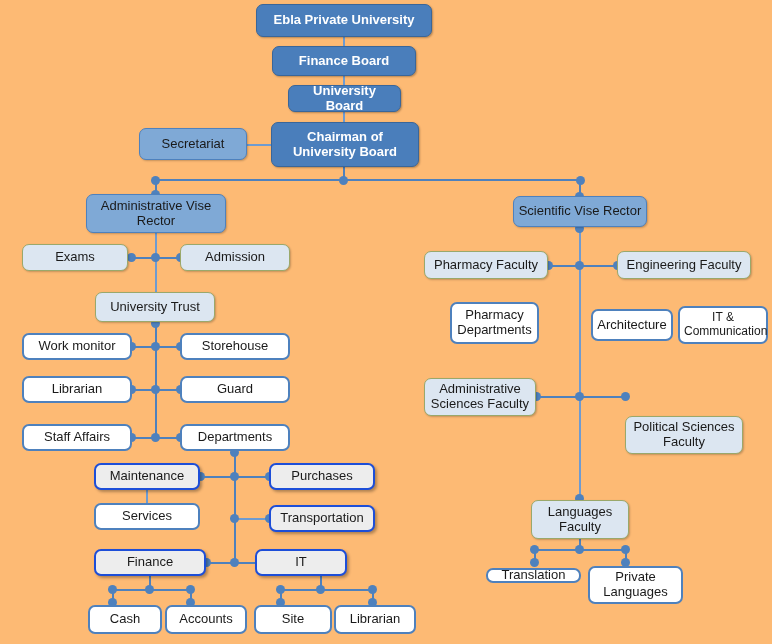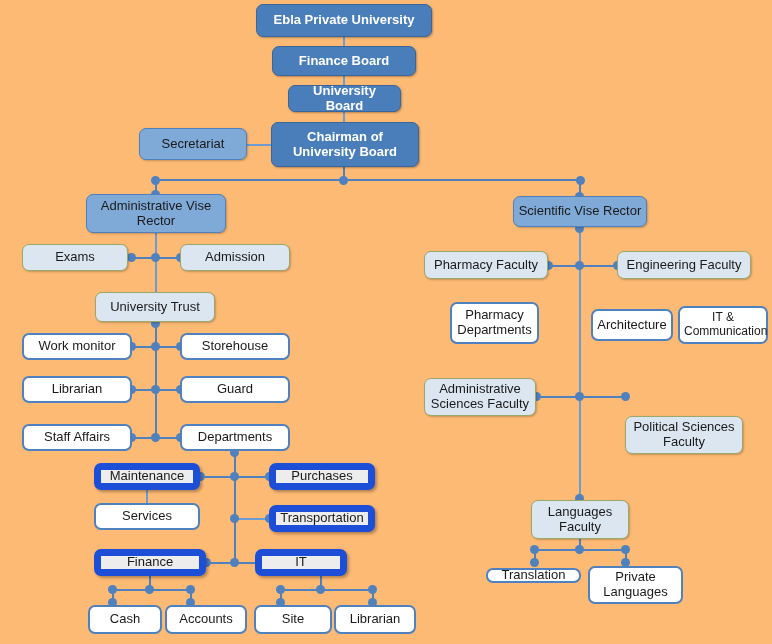--- a/index.html
+++ b/index.html
@@ -80,21 +80,21 @@
   .node.outline {
     background: #ffffff;
     border: 2px solid #4E81BD;
     color: #1a1a1a;
     font-size: 13px;
   }
 
   
   .node.grey {
     background: #EDEDED;
-    border: 7px solid #1d4ed8;
+    border: 2px solid #1d4ed8;
     color: #1a1a1a;
     font-size: 13px;
     box-shadow: 2px 2px 3px rgba(0,0,0,0.30);
   }
 
   .node .label { display: block; width: 100%; }
 </style>
 </head>
 <body>
 

